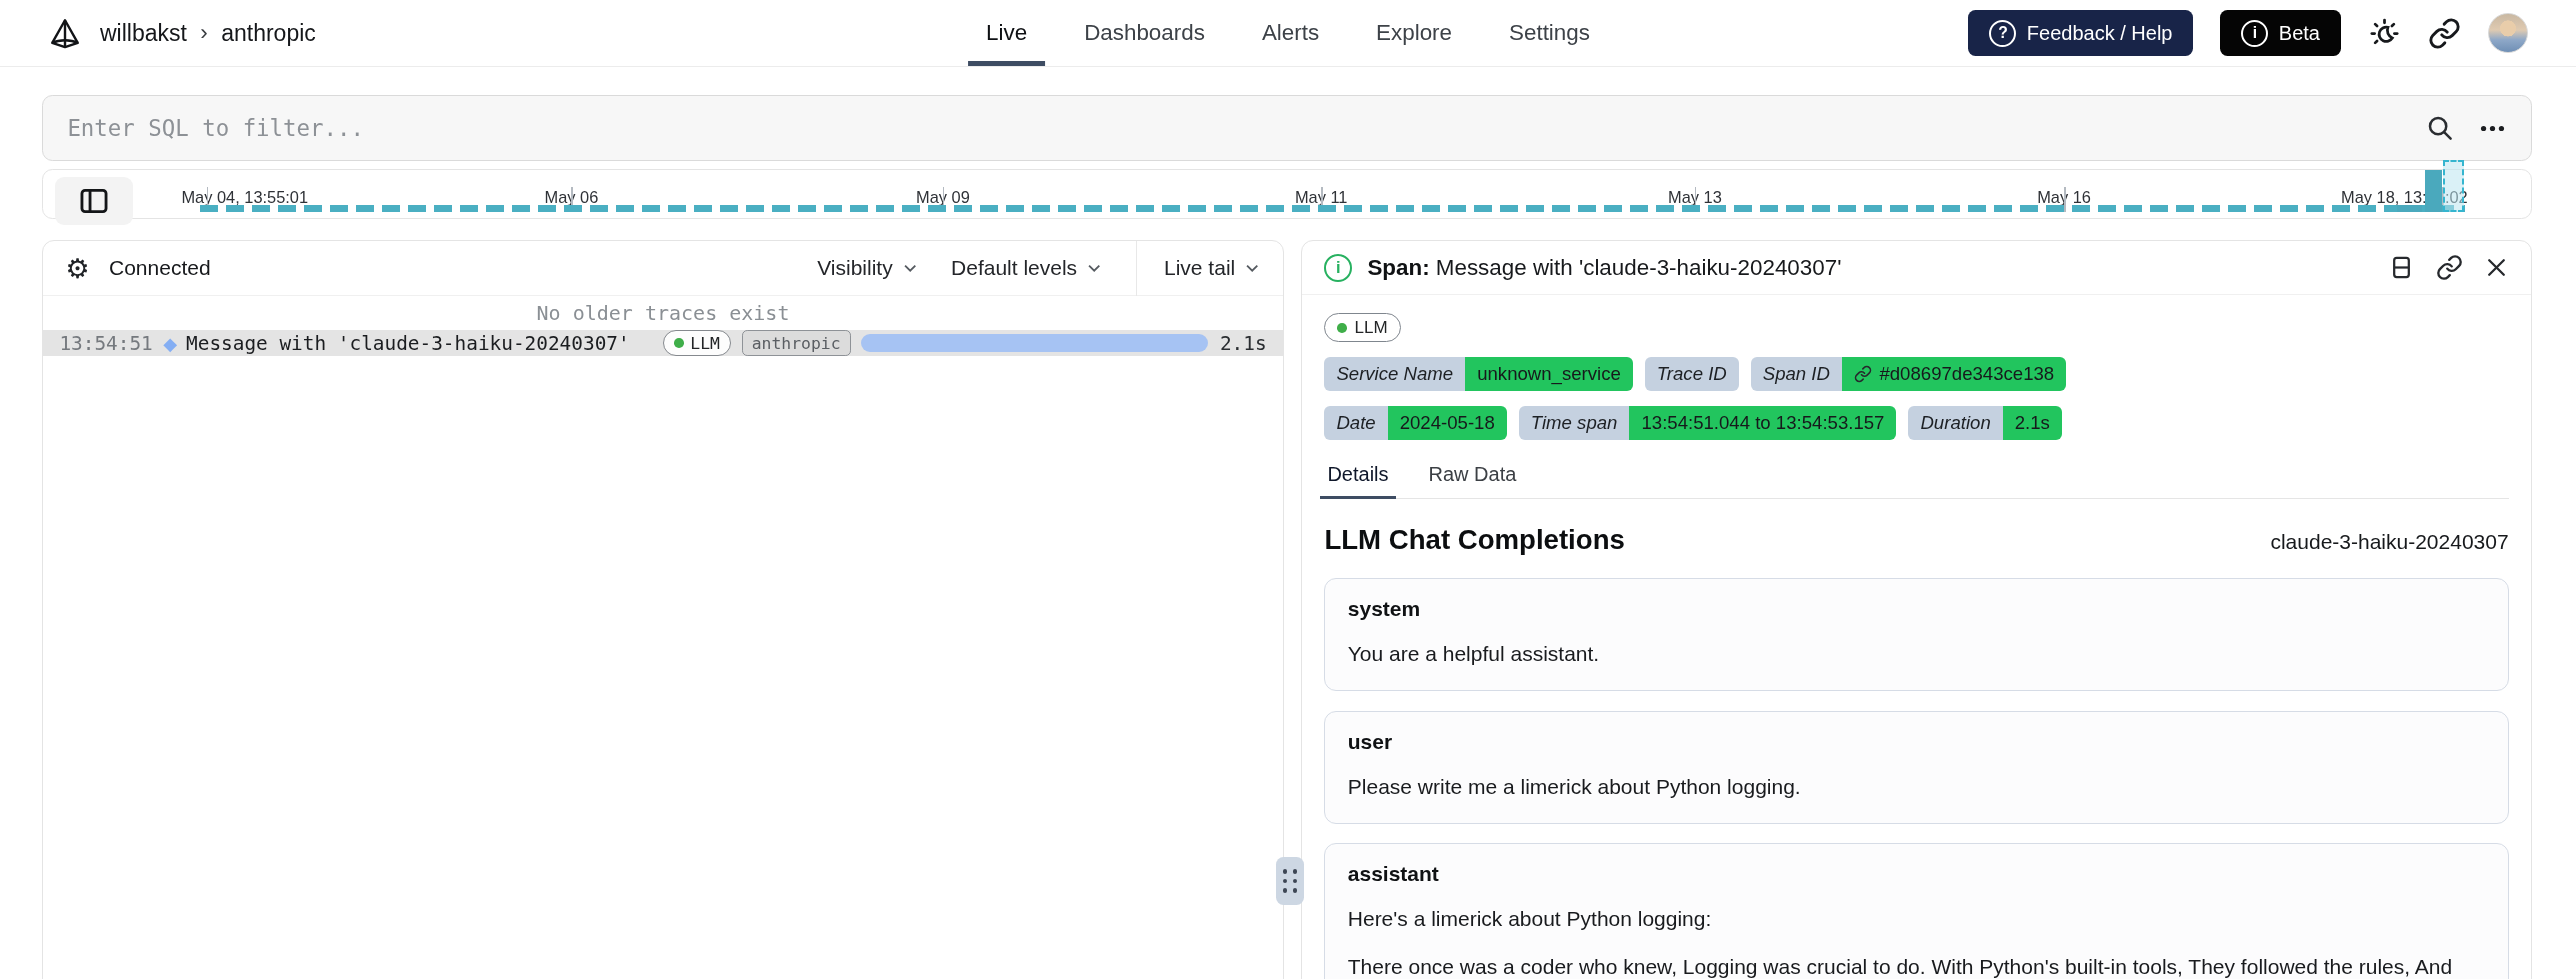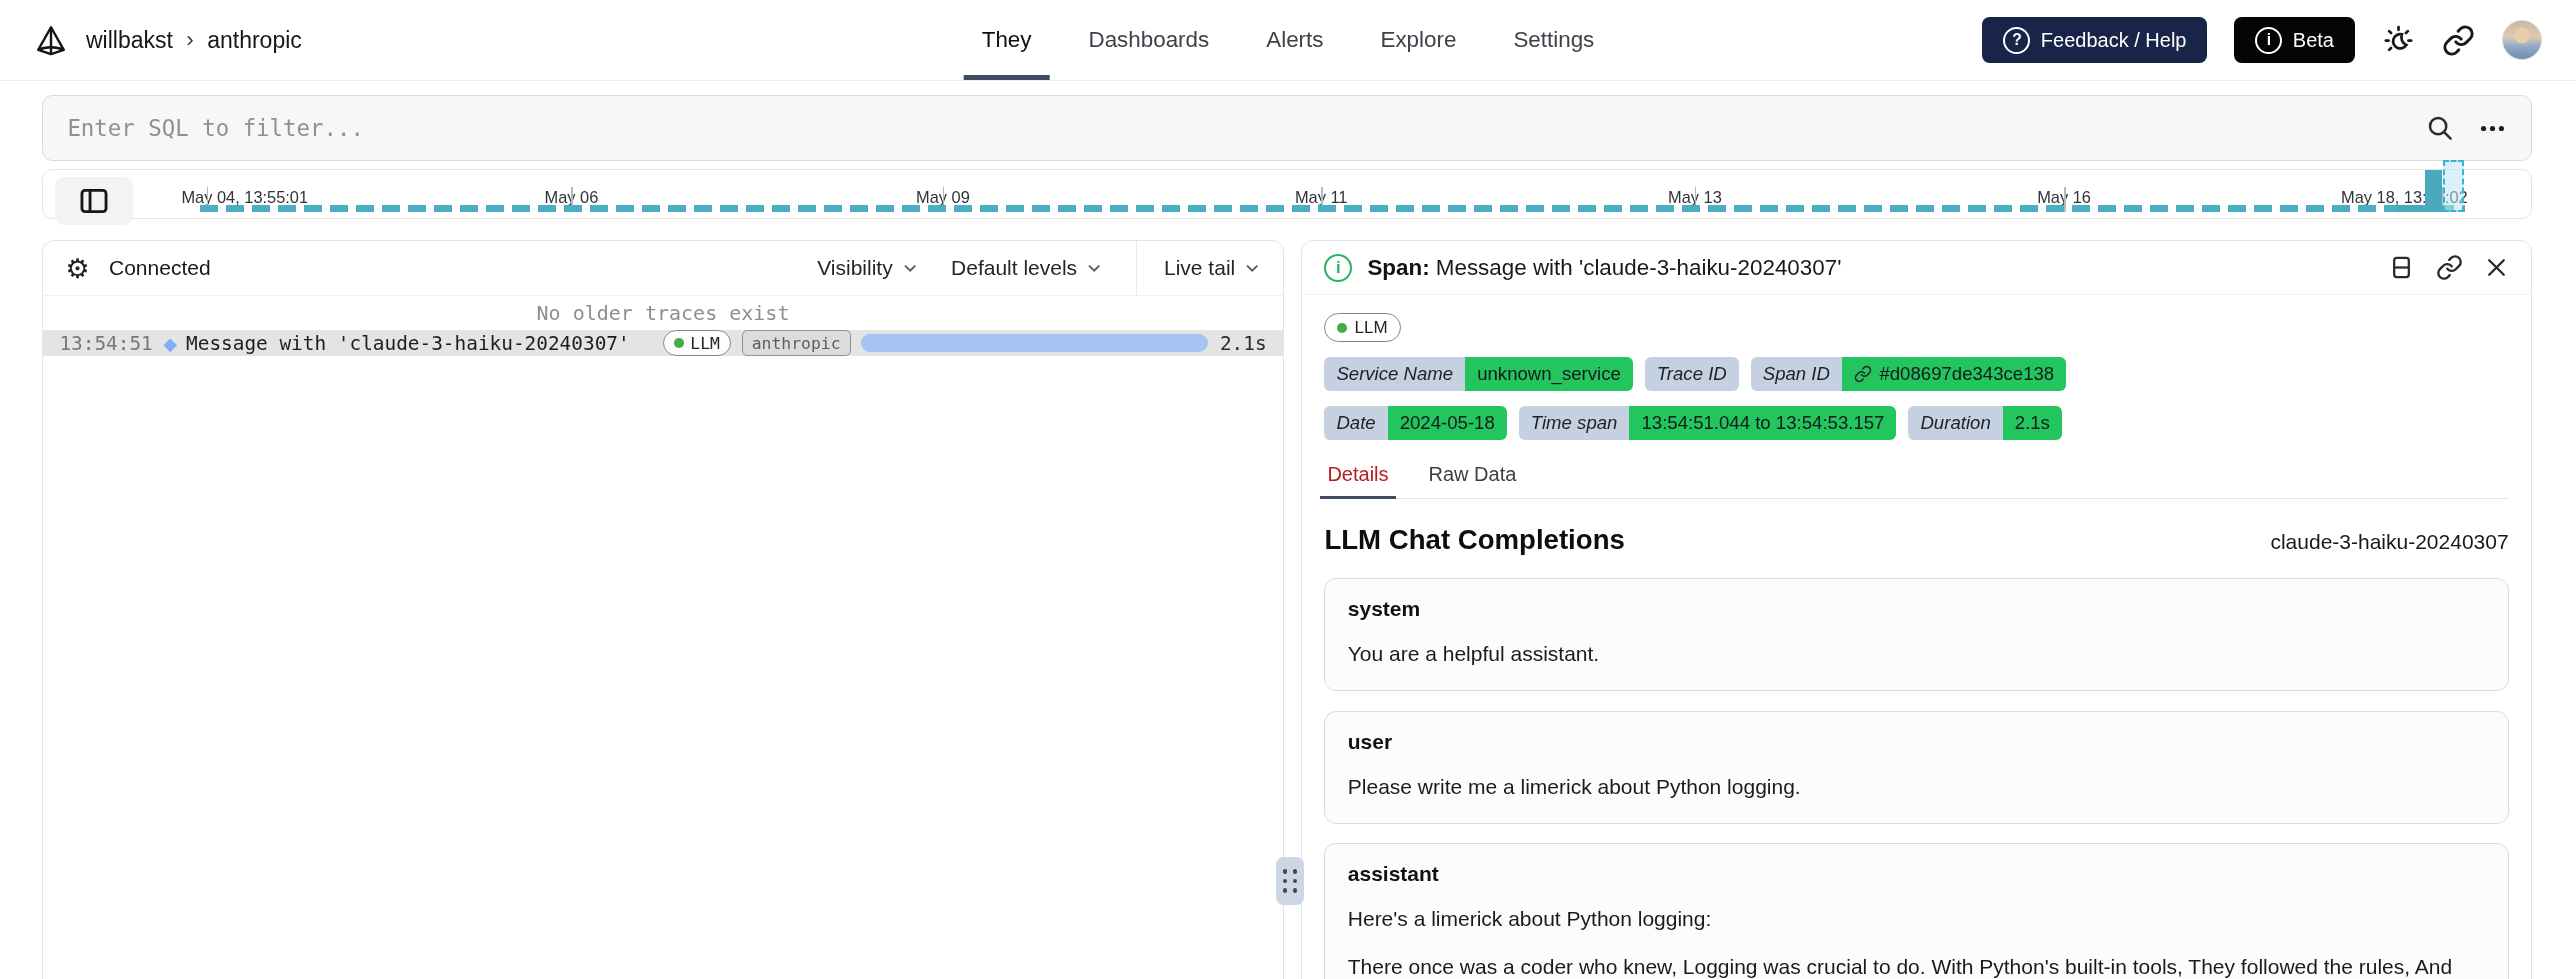--- a/index.html
+++ b/index.html
@@ -5,22 +5,22 @@
   * { box-sizing: border-box; }
   html,body { margin:0; padding:0; }
   body {
     width:2576px; height:979px; position:relative; overflow:hidden;
     background:#ffffff; font-family:"Liberation Sans", sans-serif; color:#17191c;
   }
   svg { display:block; }
 
   
   .topnav {
-    position:absolute; top:0; left:0; right:0; height:81px;
-    border-bottom:1.5px solid #ececec; display:flex; align-items:center; padding:0 34px;
+    position:absolute; top:0; left:0; right:0; height:67px;
+    border-bottom:1.5px solid #ececec; display:flex; align-items:center; padding:0 48px;
     background:#fff;
   }
   .brand { display:flex; align-items:center; gap:18px; }
   .crumb { font-size:23px; color:#15171a; display:flex; align-items:center; gap:13.4px; }
   .crumb .org { font-weight:500; }
   .crumb .sep { color:#3a3d41; font-size:22.4px; }
   .nav-tabs { position:absolute; left:50%; transform:translateX(-50%); height:100%;
     display:flex; align-items:stretch; gap:57px; }
   .nav-tab { display:flex; align-items:center; font-size:22.4px; color:#3d4248; position:relative; cursor:pointer; }
   .nav-tab.active { color:#0e1013; }
@@ -123,21 +123,21 @@
   .llm-pill { display:inline-flex; align-items:center; gap:7.5px; border:1.5px solid #7f868e;
     border-radius:745px; background:#fff; padding:3.7px 12px; font-size:17px; color:#232527; }
   .tag-row { display:flex; gap:12px; margin-top:15px; flex-wrap:wrap; }
   .tag { display:inline-flex; border-radius:6px; overflow:hidden; font-size:18.6px; }
   .tag .k { background:#c5d1e0; padding:6px 12px; font-style:italic; color:#1d2024; }
   .tag .v { background:#22c55e; padding:6px 12px; display:flex; align-items:center; gap:7.5px; color:#17191c; }
   .tag .v svg { flex:none; }
 
   .rp-tabs { margin-top:22.4px; display:flex; gap:34px; border-bottom:1.5px solid #e5e5e5; }
   .rp-tab { font-size:20px; color:#3c4045; padding:0 3px 12px; position:relative; cursor:pointer; }
-  .rp-tab.active { color:#b91c1c; }
+  .rp-tab.active { color:#0f172a; }
   .rp-tab.active::after { content:""; position:absolute; left:-4.5px; right:-4.5px; bottom:-1.5px;
     height:3.7px; background:#3e4d63; }
 
   .rp-heading-row { margin-top:25px; display:flex; align-items:baseline; justify-content:space-between; }
   .rp-heading { font-size:27.6px; font-weight:700; color:#0c0e10; }
   .rp-model { font-size:21px; color:#17191c; }
 
   .msg-list { margin-top:22.4px; display:flex; flex-direction:column; gap:19.4px; padding-bottom:22.4px; }
   .msg-card { border:1.5px solid #d6dce6; border-radius:12px; background:#fcfcfd; padding:18px 22.4px 21px; }
   .msg-role { font-size:21px; font-weight:700; color:#101214; margin-bottom:18px; }
@@ -163,21 +163,21 @@
       </svg>
     </span>
     <span class="crumb">
       <span class="org">willbakst</span>
       <span class="sep">›</span>
       <span class="proj">anthropic</span>
     </span>
   </div>
 
   <div class="nav-tabs">
-    <div class="nav-tab active">They</div>
+    <div class="nav-tab active">Live</div>
     <div class="nav-tab">Dashboards</div>
     <div class="nav-tab">Alerts</div>
     <div class="nav-tab">Explore</div>
     <div class="nav-tab">Settings</div>
   </div>
 
   <div class="nav-right">
     <button class="pill-btn navy">
       <span class="circle-glyph">?</span>
       <span>Feedback / Help</span>

